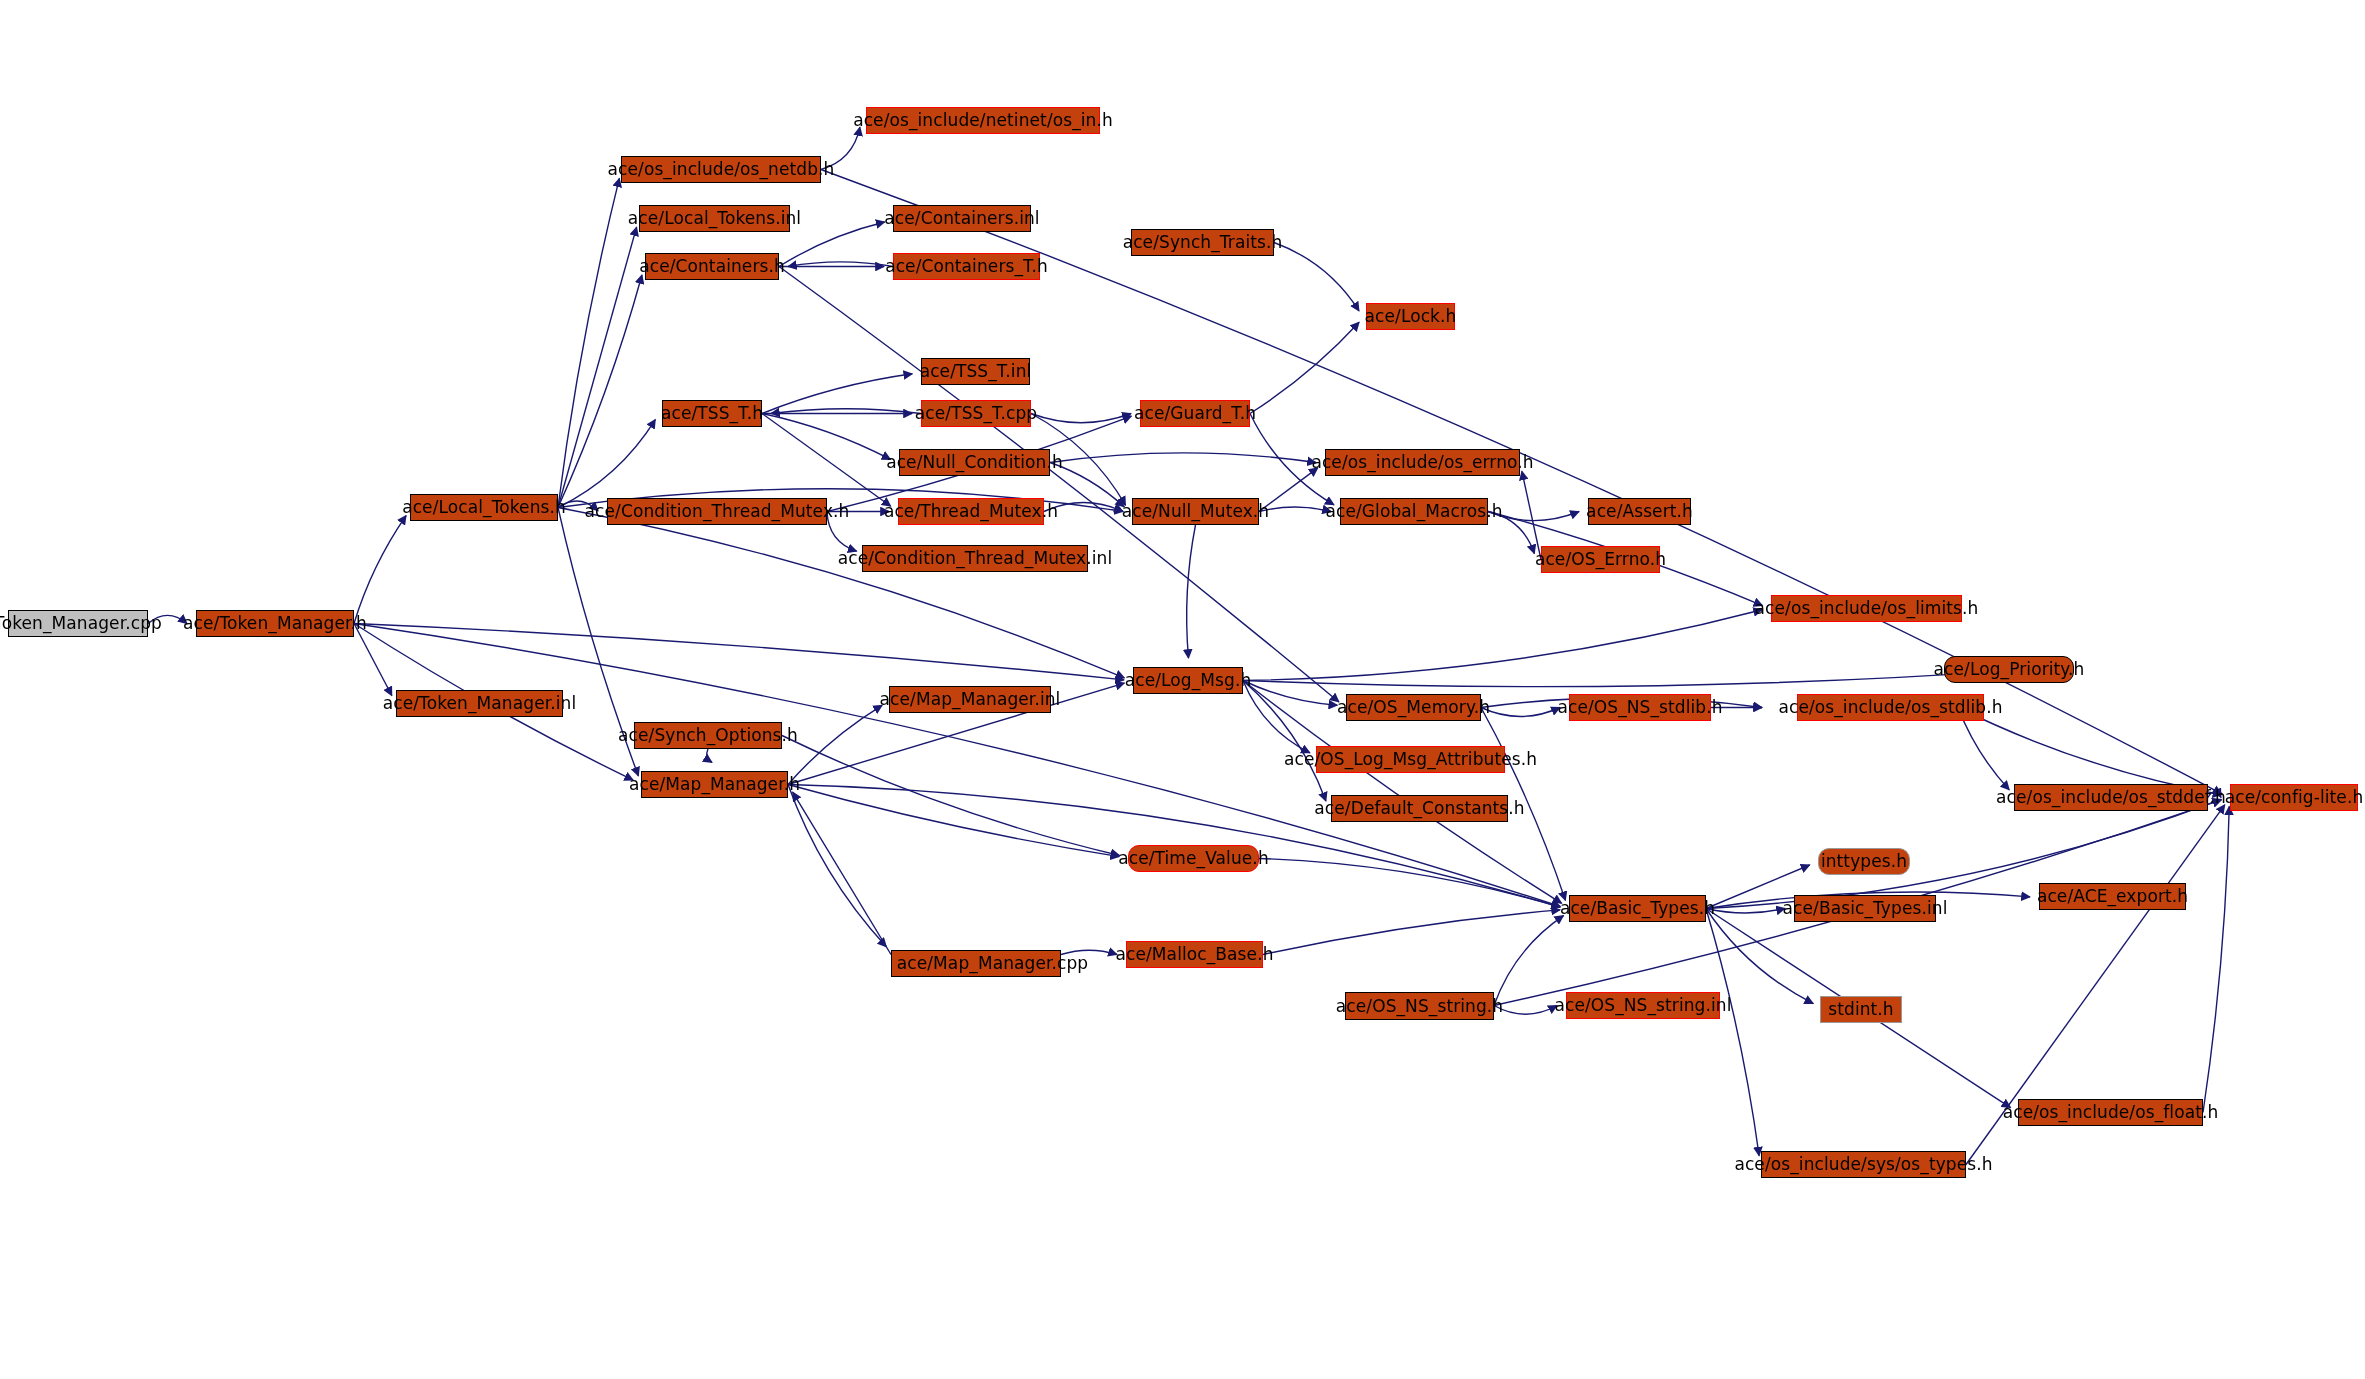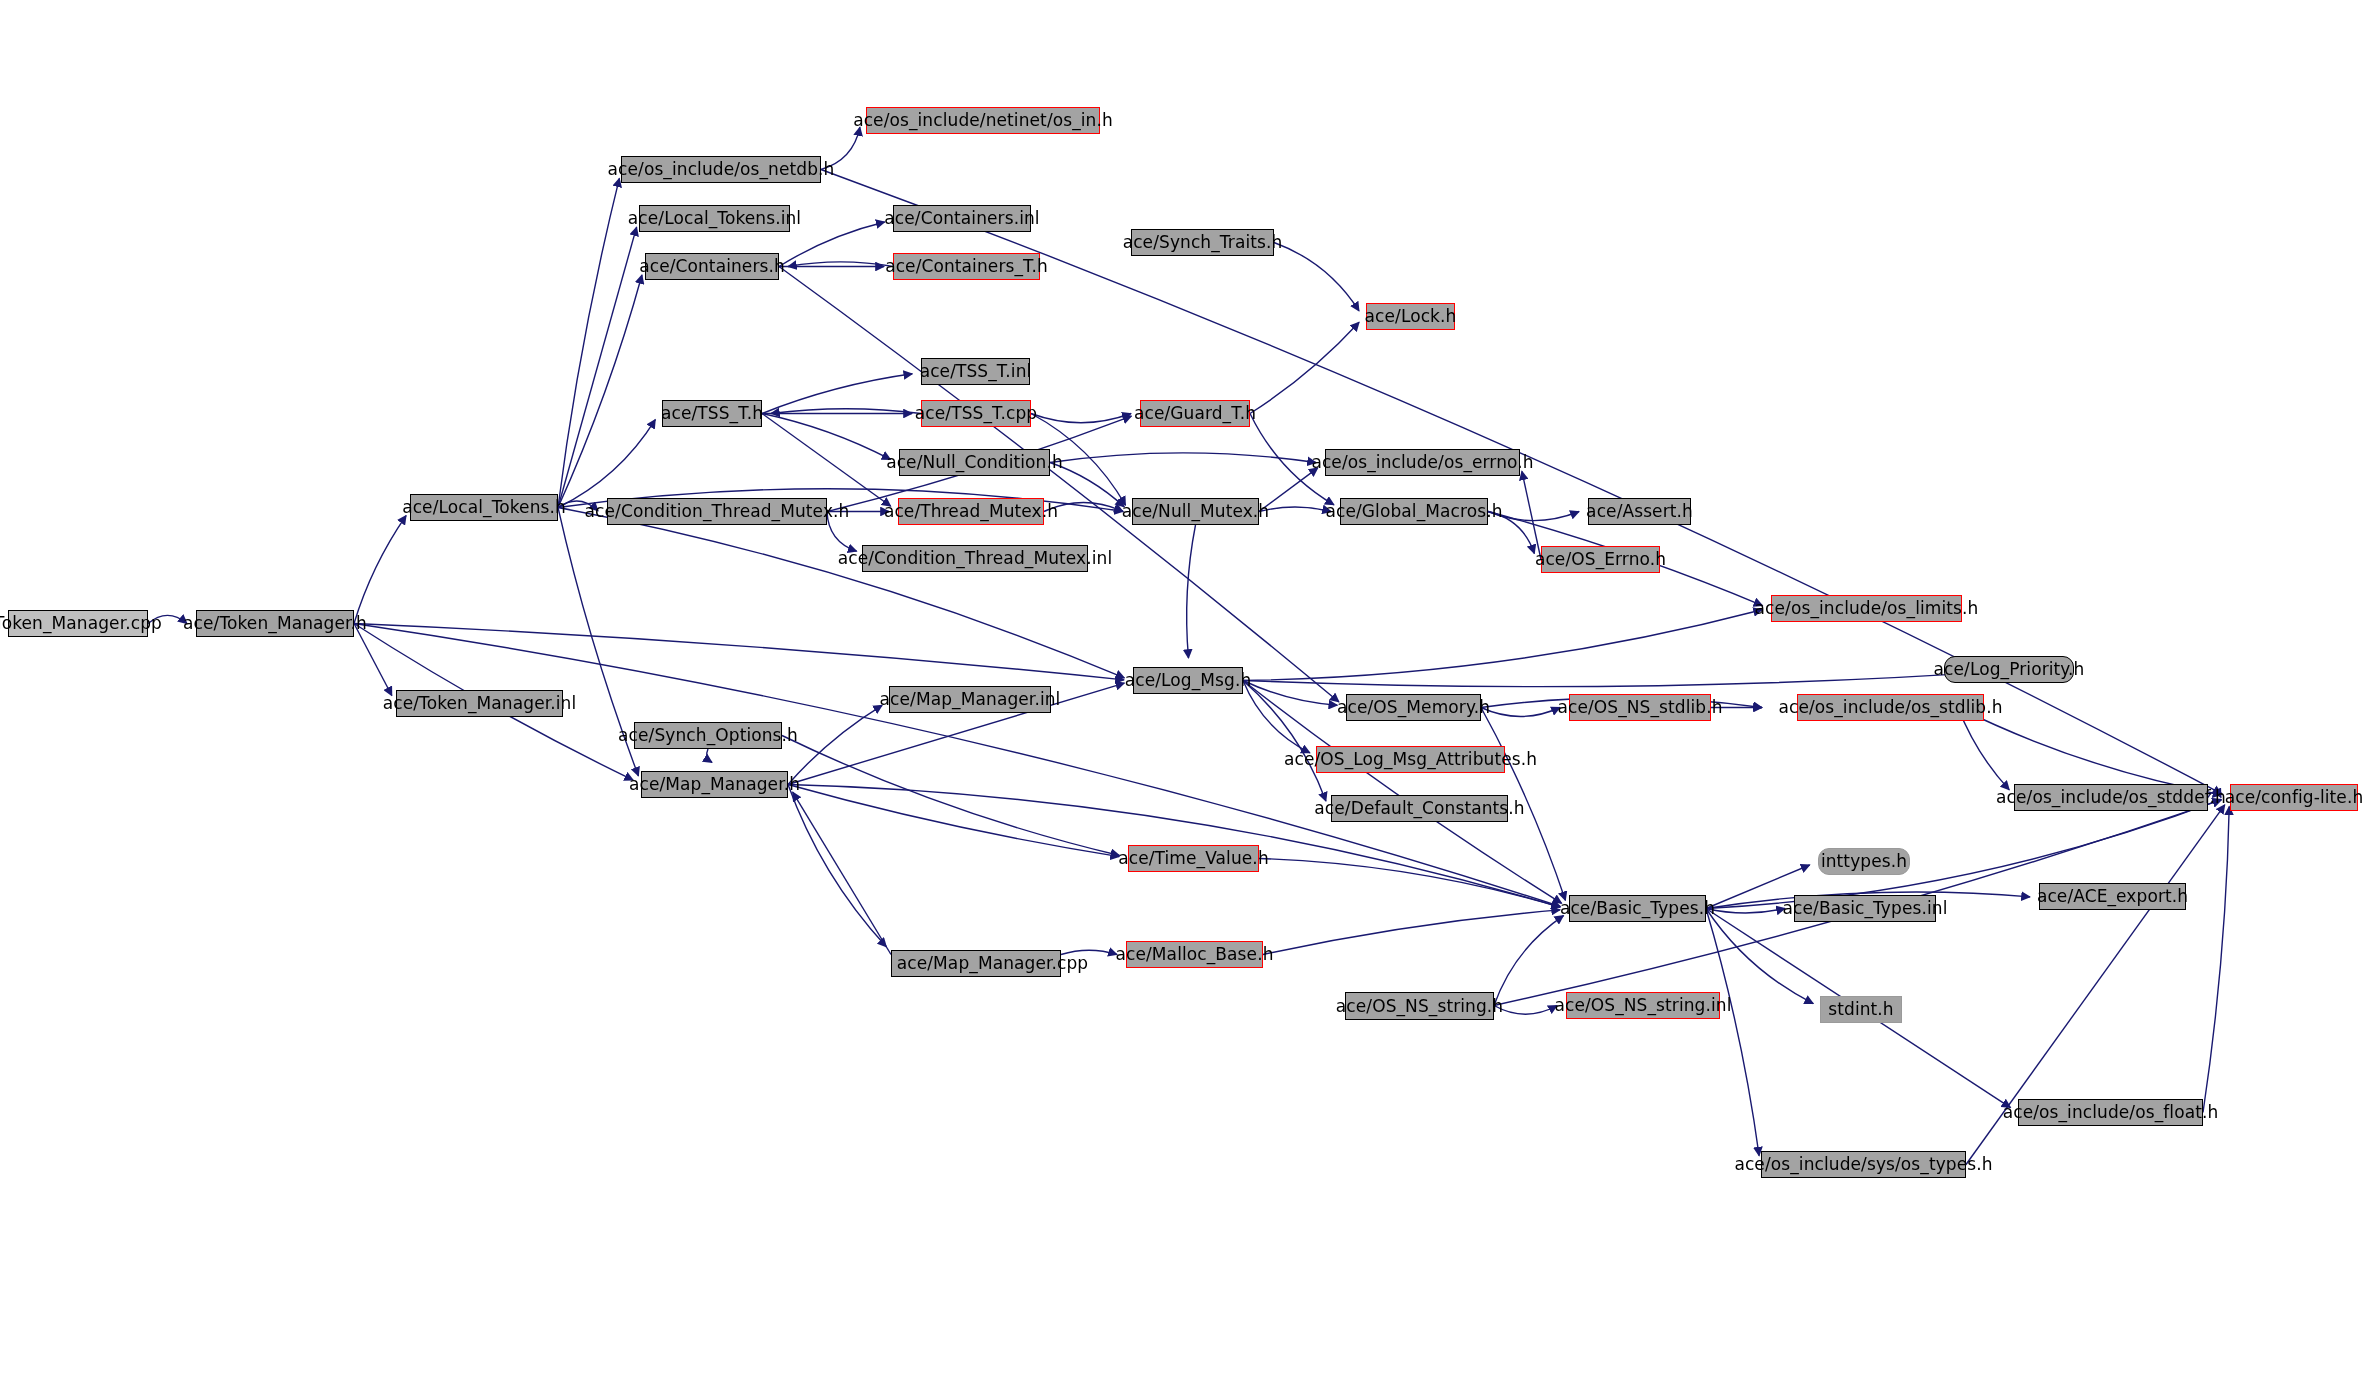--- a/index.html
+++ b/index.html
@@ -15,21 +15,21 @@
   svg#edges{
     position:absolute;left:0;top:0;width:2365px;height:1379px;
     pointer-events:none;
   }
   .node{
     position:absolute;
     box-sizing:border-box;
     display:flex;
     align-items:center;
     justify-content:center;
-    background:#a3a3a3;
+    background:#c2410c;
     border:1px solid #000000;
     font-size:17px;
     color:#000000;
     white-space:nowrap;
     line-height:1;
     letter-spacing:0.1px;
     padding:0 7px;
     z-index:5;
   }
   .node.red{ border-color:#ff0000; }
@@ -237,21 +237,21 @@
       </div>
       <div class="node" style="left: 1331px; top: 795px; width: 177px; height: 27px;">
         <span>ace/Default_Constants.h</span>
       </div>
       <div class="node" style="left: 2014px; top: 784px; width: 194px; height: 27px;">
         <span>ace/os_include/os_stddef.h</span>
       </div>
       <div class="node red" style="left: 2230px; top: 784px; width: 128px; height: 27px;">
         <span>ace/config-lite.h</span>
       </div>
-      <div class="node red" style="left: 1128px; top: 845px; width: 131px; height: 27px;">
+      <div class="node red" style="left: 1128px; top: 845px; width: 131px; height: 27px; border-radius: 11px;">
         <span>ace/Time_Value.h</span>
       </div>
       <div class="node gray" style="left: 1818px; top: 848px; width: 92px; height: 27px; border-radius: 11px;">
         <span>inttypes.h</span>
       </div>
       <div class="node" style="left: 2039px; top: 883px; width: 147px; height: 27px;">
         <span>ace/ACE_export.h</span>
       </div>
       <div class="node" style="left: 1569px; top: 895px; width: 137px; height: 27px;">
         <span>ace/Basic_Types.h</span>

